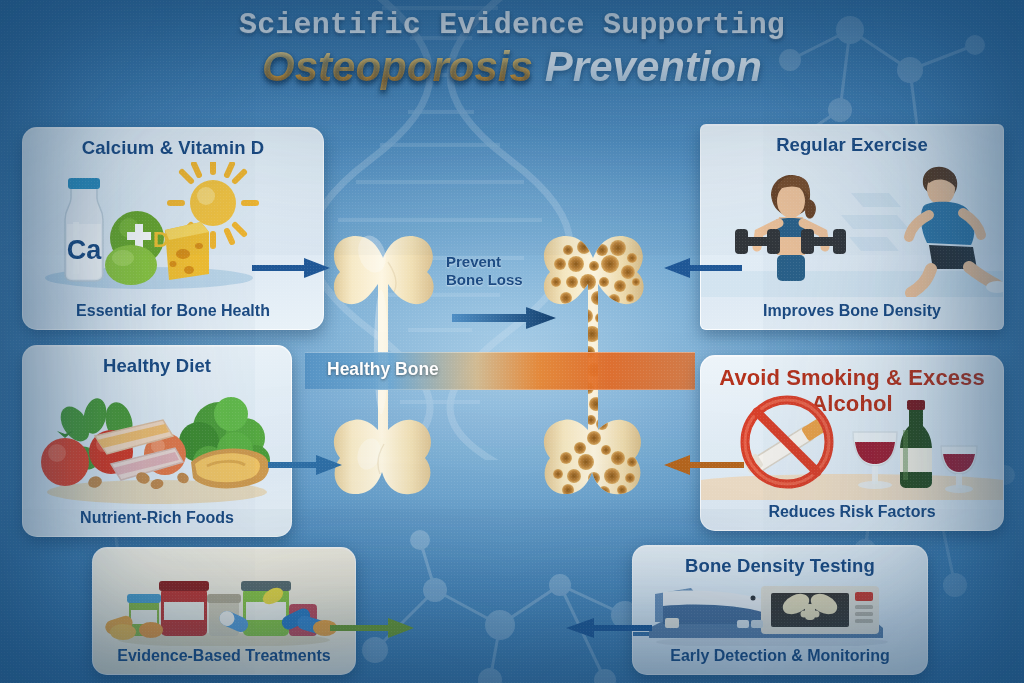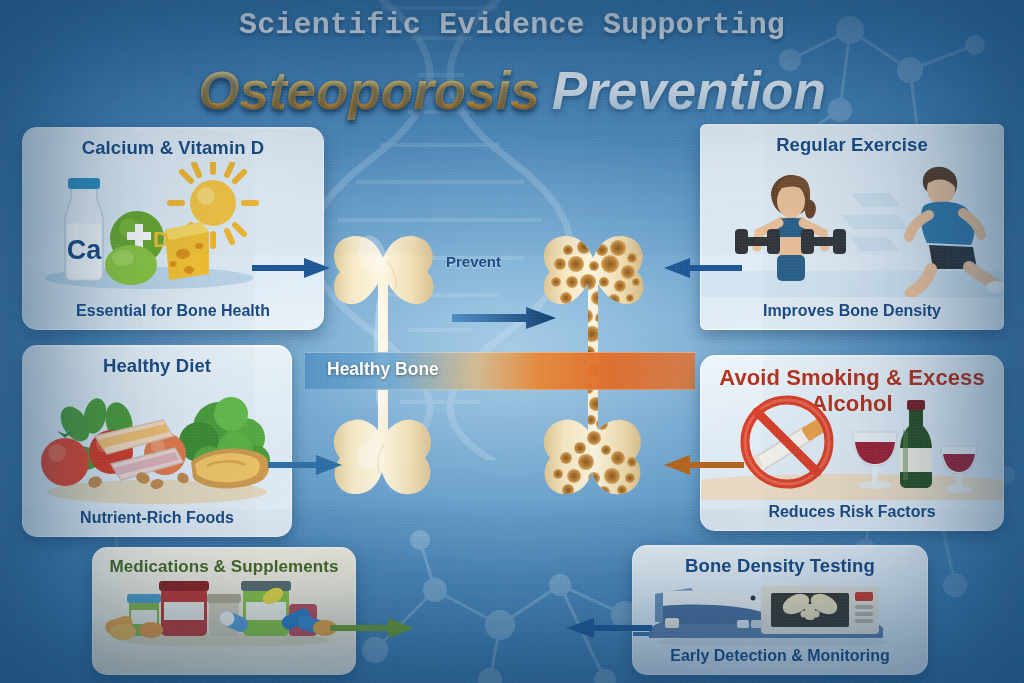--- a/index.html
+++ b/index.html
@@ -19,21 +19,21 @@
     background-image:radial-gradient(rgba(255,255,255,.55) .5px, transparent .6px);
     background-size:3px 3px;}
 
   
   .header{position:absolute;left:0;right:0;top:8px;text-align:center;}
   .h-sub{
     font-size:30px;font-weight:bold;color:#ffffff;letter-spacing:.2px;
     text-shadow:0 2px 4px rgba(10,40,70,.65), 0 1px 0 rgba(255,255,255,.25);
     font-family:Liberation Mono, monospace;
   }
-  .h-main{margin-top:20px;font-size:53px;font-weight:bold;line-height:1.08;}
+  .h-main{margin-top:2px;font-size:42px;font-weight:bold;line-height:1.08;}
   .h-main .w1{
     font-style:italic;
     background:linear-gradient(180deg,#ffe9a8 0%,#fcc council 0%,#f7b53c 48%,#e98f16 78%,#f3ae3a 100%);
     background:linear-gradient(180deg,#ffe9a8 0%,#f8bd4b 46%,#e89115 80%,#f4b23f 100%);
     -webkit-background-clip:text;background-clip:text;color:transparent;
     text-shadow:0 3px 5px rgba(12,45,78,.55);
     filter:drop-shadow(0 2px 2px rgba(10,40,70,.5));
   }
   .h-main .w2{
     font-style:italic;margin-left:12px;
@@ -300,20 +300,21 @@
         <circle cx="94" cy="286" r="5"></circle>
         <circle cx="32" cy="298" r="6"></circle>
       <circle cx="50" cy="300" r="5"></circle>
         <circle cx="68" cy="300" r="6"></circle>
         <circle cx="86" cy="298" r="5"></circle>
     </g>
   </svg>
 
   <div class="center-cap">
     <div>Prevent</div>
+    <div>Bone Loss</div>
   </div>
   <svg class="center-arrow" viewBox="0 0 104 26">
     <defs>
         <linearGradient id="gArrC" x1="0" x2="1">
           <stop offset="0%" stop-color="#4f8ec4"></stop>
           <stop offset="100%" stop-color="#13406f"></stop>
         </linearGradient>
       </defs>
     <path fill="url(#gArrC)" d="M0,9 L74,9 L74,2 L104,13 L74,24 L74,17 L0,17 Z"></path>
   </svg>
@@ -422,21 +423,20 @@
           <ellipse cx="134" cy="104" rx="6.5" ry="5" transform="rotate(-14 134 104)"></ellipse>
           <ellipse cx="72" cy="102" rx="7" ry="5.5" transform="rotate(-20 72 102)"></ellipse>
           <ellipse cx="160" cy="98" rx="6" ry="5" transform="rotate(30 160 98)"></ellipse>
         </g>
       </svg>
     </div>
     <div class="c-cap">Nutrient-Rich Foods</div>
   </div>
 
   <div class="card warm" id="card-meds">
-    <div class="c-title" style="font-size:17px">Medications &amp; Supplements</div>
     <div class="art" style="top:30px;bottom:28px">
       <svg viewBox="0 0 262 68" width="262" height="68">
         <ellipse cx="131" cy="62" rx="106" ry="7" fill="#e0d1ae" opacity=".7"></ellipse>
         <g>
           <rect x="36" y="22" width="30" height="36" rx="4" fill="#8bb93f"></rect>
           <rect x="34" y="16" width="34" height="9" rx="3" fill="#4f9ec9"></rect>
           <rect x="38" y="32" width="26" height="14" fill="#f3f0e4"></rect>
           <rect x="68" y="10" width="46" height="48" rx="5" fill="#c4342c"></rect>
           <rect x="66" y="3" width="50" height="10" rx="3" fill="#8f1f1a"></rect>
           <rect x="71" y="24" width="40" height="18" fill="#f4f1e6"></rect>
@@ -455,20 +455,21 @@
           <rect x="204" y="40" width="30" height="14" rx="7" fill="#3a86c9" transform="rotate(16 219 47)"></rect>
         </g>
         <g>
           <ellipse cx="30" cy="54" rx="13" ry="8" fill="#f2b949"></ellipse>
           <ellipse cx="58" cy="52" rx="12" ry="8" fill="#f09a3a"></ellipse>
           <ellipse cx="232" cy="50" rx="12" ry="8" fill="#efa23c"></ellipse>
           <ellipse cx="180" cy="18" rx="11" ry="7" fill="#eddb3f" transform="rotate(-30 180 18)"></ellipse>
         </g>
       </svg>
     </div>
+    <div class="c-cap">Evidence-Based Treatments</div>
   </div>
 
   <div class="card" id="card-exercise">
     <div class="c-title">Regular Exercise</div>
     <div class="art">
       <svg viewBox="0 0 302 138" width="302" height="138">
         <rect x="0" y="112" width="302" height="26" fill="#cfe2ef" opacity=".8"></rect>
         <g opacity=".35" fill="#b9d4e7">
           <path d="M150,34 L188,34 L200,48 L162,48 Z"></path>
           <path d="M140,56 L196,56 L208,70 L152,70 Z"></path>

